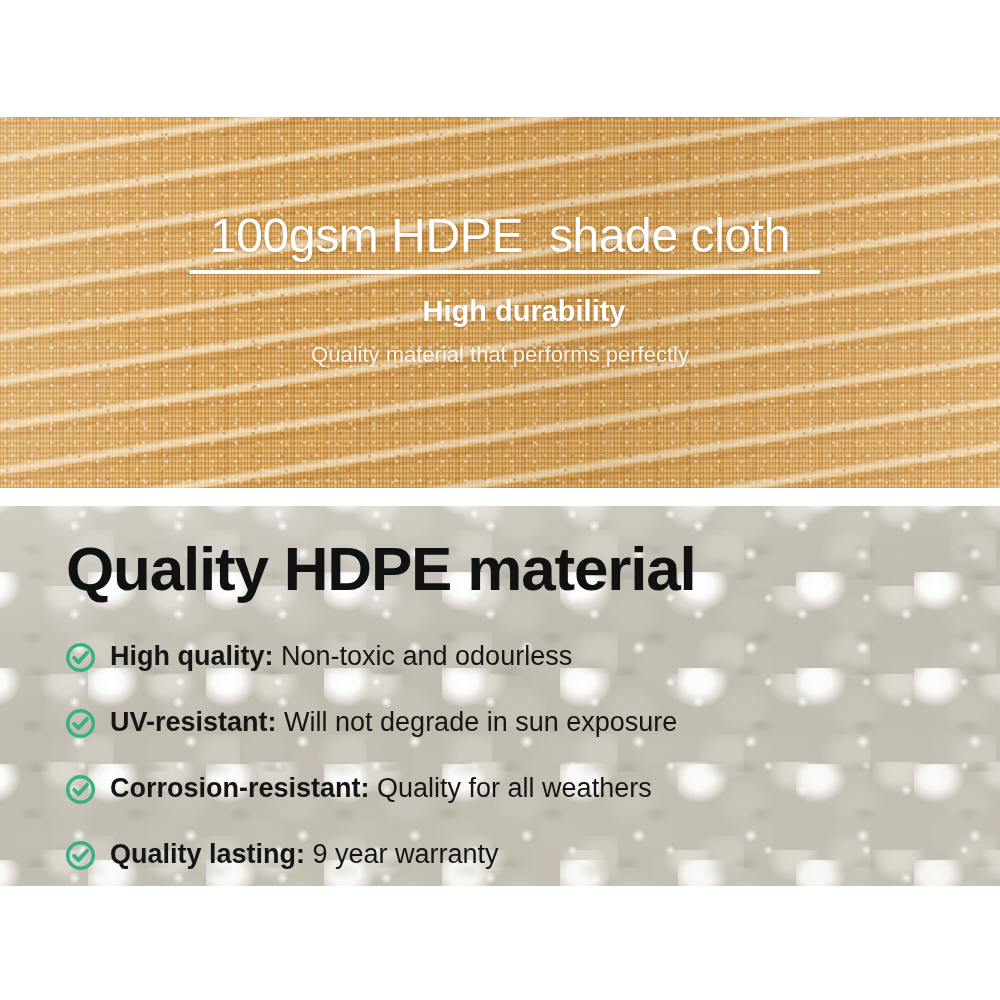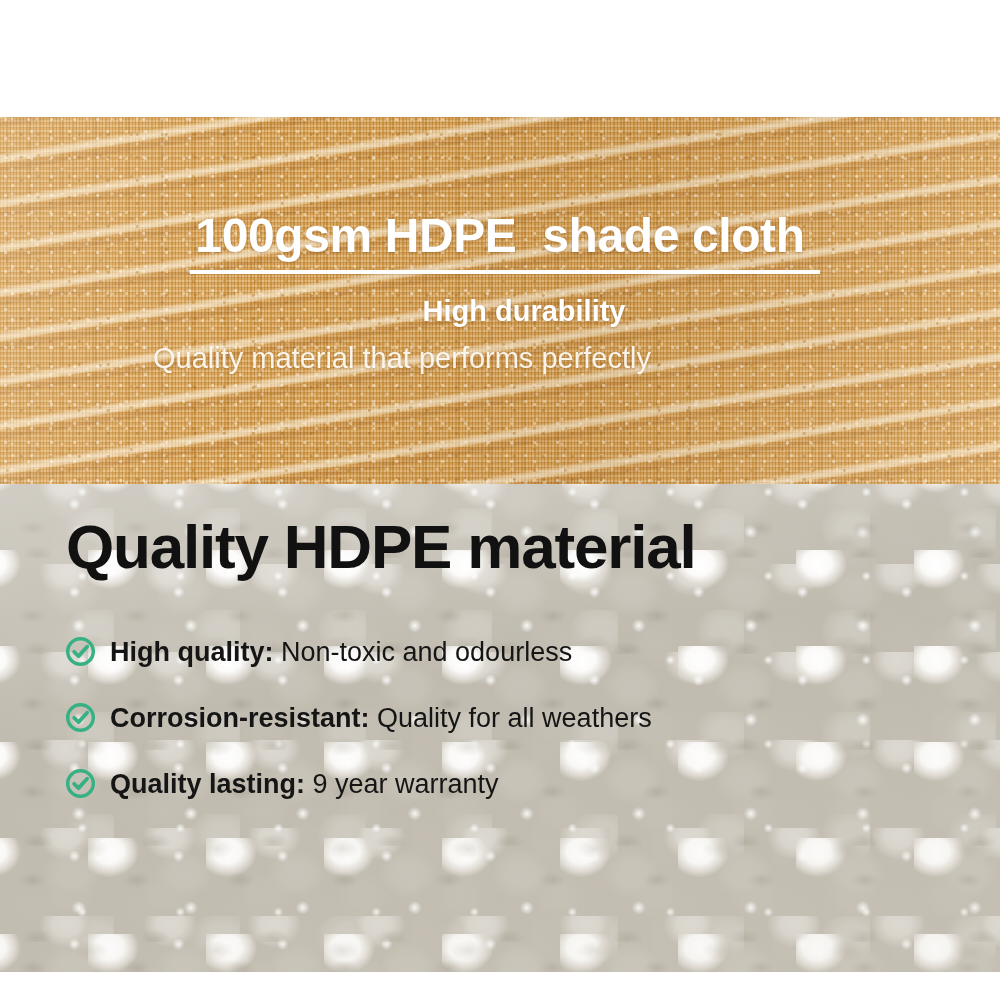--- a/index.html
+++ b/index.html
@@ -119,21 +119,21 @@
     top: 0;
     width: 1000px;
     text-align: center;
   }
   .banner-title {
     position: absolute;
     left: 0;
     top: 95px;
     width: 1000px;
     font-size: 48px;
-    font-weight: bold;
+    font-weight: normal;
     letter-spacing: -0.4px;
     color: #ffffff;
     line-height: 1;
     text-shadow: 0 1px 3px rgba(120,70,18,0.35);
     white-space: pre;
     border-radius: 7px;
   }
   .banner-rule {
     position: absolute;
     left: 190px;
@@ -152,35 +152,35 @@
     font-weight: bold;
     color: #ffffff;
     line-height: 1;
     text-shadow: 0 1px 3px rgba(120,70,18,0.35);
     padding-left: 24px;
   }
   .banner-tag {
     position: absolute;
     left: 0;
     top: 227px;
-    width: 804px;
-    font-size: 29px;
+    width: 1000px;
+    font-size: 22px;
     font-weight: normal;
     color: rgba(255,252,246,0.92);
     line-height: 1;
     text-shadow: 0 1px 3px rgba(120,70,18,0.30);
   }
 
   
   .pellet-panel {
     position: absolute;
     left: 0;
-    top: 484px;
-    width: 1000px;
-    height: 488px;
+    top: 506px;
+    width: 1000px;
+    height: 380px;
     overflow: hidden;
     background-color: #c4b5fd;
   }
   .pellet-bed {
     position: absolute;
     inset: -30px;
     background-color: #eceae5;
     background-image:
       radial-gradient(ellipse 30px 26px at 18% 14%, #ffffff 0%, #fbfaf8 48%, #dcd8d0 78%, rgba(190,184,172,0.55) 100%),
       radial-gradient(ellipse 27px 24px at 54% 9%,  #fdfdfc 0%, #f6f4f0 50%, #d6d1c7 80%, rgba(186,180,167,0.50) 100%),
@@ -251,21 +251,21 @@
   .feature-list {
     position: absolute;
     left: 64px;
     top: 118px;
     width: 900px;
   }
   .feature-row {
     position: relative;
     height: 66px;
     display: flex;
-    align-items: flex-end;
+    align-items: center;
   }
   .check-icon {
     flex: 0 0 auto;
     width: 33px;
     height: 33px;
     margin-right: 13px;
     display: block;
   }
   .feature-text {
     font-size: 27px;
@@ -315,41 +315,52 @@
           <svg viewBox="0 0 40 40" width="33" height="33" aria-hidden="true">
             <circle cx="20" cy="20" r="15.5" fill="none" stroke="#37b184" stroke-width="4.2"></circle>
             <path d="M12.3 20.4 L17.6 25.6 L28.0 14.2" fill="none" stroke="#37b184" stroke-width="4.6" stroke-linecap="round" stroke-linejoin="round"></path>
           </svg>
         </span>
         <span class="feature-text">
           <span class="lead">High quality:</span><span class="rest"> Non-toxic and odourless</span>
         </span>
       </div>
 
-
       <div class="feature-row">
         <span class="check-icon">
           <svg viewBox="0 0 40 40" width="33" height="33" aria-hidden="true">
             <circle cx="20" cy="20" r="15.5" fill="none" stroke="#37b184" stroke-width="4.2"></circle>
             <path d="M12.3 20.4 L17.6 25.6 L28.0 14.2" fill="none" stroke="#37b184" stroke-width="4.6" stroke-linecap="round" stroke-linejoin="round"></path>
           </svg>
         </span>
         <span class="feature-text">
-          <span class="lead">Corrosion-resistant:</span><span class="rest"> Quality for all weathers</span>
+          <span class="lead">UV-resistant:</span><span class="rest"> Will not degrade in sun exposure</span>
         </span>
       </div>
 
       <div class="feature-row">
         <span class="check-icon">
           <svg viewBox="0 0 40 40" width="33" height="33" aria-hidden="true">
             <circle cx="20" cy="20" r="15.5" fill="none" stroke="#37b184" stroke-width="4.2"></circle>
             <path d="M12.3 20.4 L17.6 25.6 L28.0 14.2" fill="none" stroke="#37b184" stroke-width="4.6" stroke-linecap="round" stroke-linejoin="round"></path>
           </svg>
         </span>
         <span class="feature-text">
+          <span class="lead">Corrosion-resistant:</span><span class="rest"> Quality for all weathers</span>
+        </span>
+      </div>
+
+      <div class="feature-row">
+        <span class="check-icon">
+          <svg viewBox="0 0 40 40" width="33" height="33" aria-hidden="true">
+            <circle cx="20" cy="20" r="15.5" fill="none" stroke="#37b184" stroke-width="4.2"></circle>
+            <path d="M12.3 20.4 L17.6 25.6 L28.0 14.2" fill="none" stroke="#37b184" stroke-width="4.6" stroke-linecap="round" stroke-linejoin="round"></path>
+          </svg>
+        </span>
+        <span class="feature-text">
           <span class="lead">Quality lasting:</span><span class="rest"> 9 year warranty</span>
         </span>
       </div>
 
     </div>
   </div>
 
 </div>
 
 </body></html>

